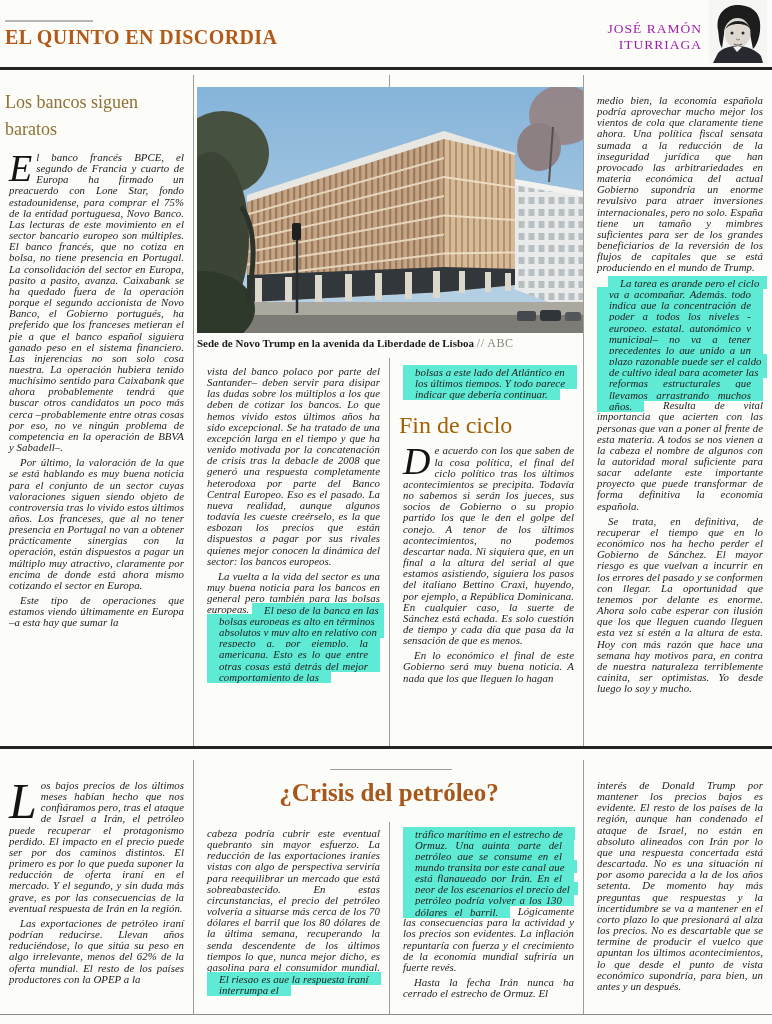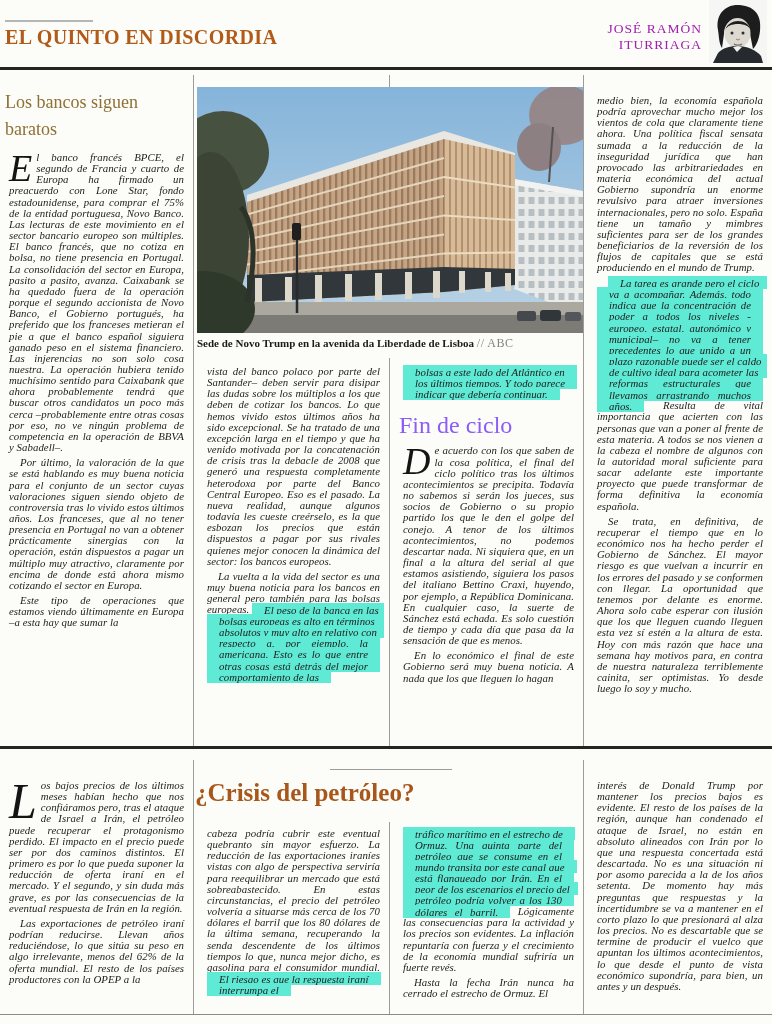--- a/index.html
+++ b/index.html
@@ -16,21 +16,21 @@
   #portrait{right:5px;top:0;width:58px;height:63px;}
   #masthead-rule{left:0;top:67px;width:772px;height:3px;background:#242424;}
   
   .col{overflow:hidden;}
   .para{margin:4px;font-size:10.8px;line-height:11.15px;text-align:justify;letter-spacing:.05px;font-style:italic;}
   .para.indent{text-indent:11px;}
   .hl{background:#5eead4;box-decoration-break:clone;-webkit-box-decoration-break:clone;padding:.5px 12px;}
   .dropcap{float:left;font-size:38px;line-height:29px;padding:2px 4px 0 0;color:#141414;}
   .dropcap.big{font-size:50px;line-height:38px;}
   h1.art-title{margin:0 0 9px 0;font-weight:normal;color:#8e7134;font-size:18px;line-height:27px;}
-  h2.art-title{margin:0;font-weight:normal;color:#8b5cf6;font-size:24px;line-height:26px;}
+  h2.art-title{margin:0;font-weight:normal;color:#a16207;font-size:24px;line-height:26px;}
   #col1{left:5px;top:84px;width:183px;height:662px;padding-top:5px;box-sizing:border-box;}
   #col2{left:203px;top:362px;width:181px;height:386px;}
   #col3{left:399px;top:362px;width:179px;height:476px;}
   #col4{left:593px;top:84px;width:174px;height:662px;padding-top:7px;box-sizing:border-box;}
   #ciclo-title{margin:13px 0 7px 0;}
   
   #photo-fig{left:197px;top:87px;width:386px;}
   #photo-fig svg{display:block;}
   #photo-caption{margin-top:4px;font-size:11px;line-height:13px;}
   #photo-caption b{font-weight:bold;}
@@ -41,21 +41,21 @@
   #vd2a{left:389px;top:75px;height:12px;}
   #vd2b{left:389px;top:358px;height:388px;}
   #vd3{left:583px;top:75px;height:671px;}
   #mid-rule{left:0;top:746px;width:772px;height:3px;background:#242424;}
   #bvd1{left:193px;top:760px;height:254px;}
   #bvd2{left:389px;top:822px;height:192px;}
   #bvd3{left:583px;top:760px;height:254px;}
   #bottom-rule{left:0;top:1014px;width:772px;height:1px;background:#8b8b88;}
   
   #petro-ornament{left:330px;top:769px;width:122px;height:1px;background:#9d9c98;}
-  #petro-title{left:195px;top:779px;width:388px;margin:0;
+  #petro-title{left:195px;top:779px;width:388px;text-align:center;margin:0;
     font-size:25px;font-weight:bold;color:#a8571b;}
   #bcol1{left:5px;top:776px;width:183px;height:238px;}
   #bcol2{left:203px;top:824px;width:181px;height:190px;}
   #bcol3{left:399px;top:824px;width:179px;height:190px;}
   #bcol4{left:593px;top:776px;width:174px;height:238px;}
 </style>
 </head>
 <body>
 
 <div class="abs" id="kicker-line"></div>

